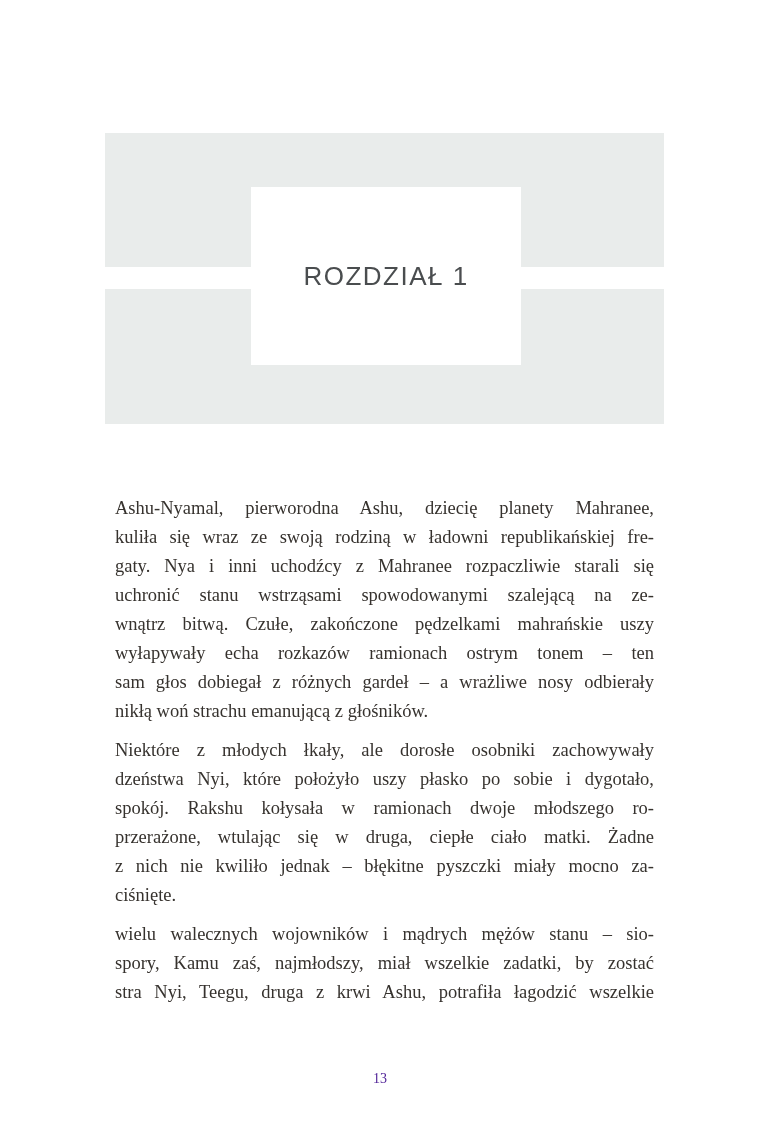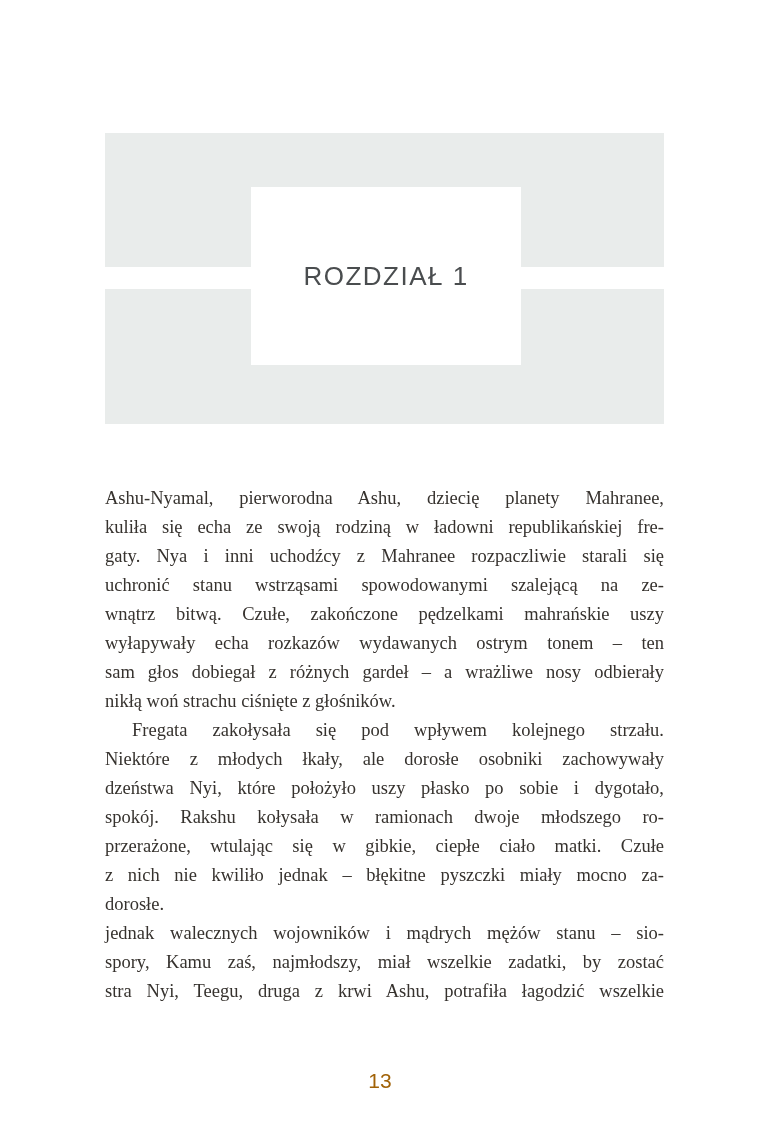--- a/index.html
+++ b/index.html
@@ -37,74 +37,73 @@
     color:var(--heading-text);
     white-space:nowrap;
   }
 
   
   .body-text{
     position:absolute;left:105px;top:484px;width:559px;
     font-size:18.5px;line-height:29px;
     color:var(--body-text);
   }
-  .para{margin:0;padding:0;}
+  .para{margin:10px;padding:0;}
   .line{
     text-align:justify;
     text-align-last:justify;
   }
   .line.noj{text-align-last:left;}
   .line.ind{text-indent:27px;}
 
   
   .page-footer{
     position:absolute;left:0;top:1069px;width:760px;
     text-align:center;
   }
   .page-number{
-    font-family:Liberation Sans, sans-serif;
-    font-size:21px;
-    color:#a16207;
+    font-family:Liberation Serif, serif;
+    font-size:14px;
+    color:#4c1d95;
   }
 </style>
 </head>
 <body>
 
 <div class="page">
 
   <header>
     <div class="band top"></div>
     <div class="band bottom"></div>
     <div class="chapter-box">
       <h1 class="chapter-title">ROZDZIAŁ 1</h1>
     </div>
   </header>
 
   <main class="body-text">
       <div class="para">
         <div class="line">Ashu-Nyamal, pierworodna Ashu, dziecię planety Mahranee,</div>
-        <div class="line">kuliła się echa ze swoją rodziną w ładowni republikańskiej fre-</div>
+        <div class="line">kuliła się wraz ze swoją rodziną w ładowni republikańskiej fre-</div>
         <div class="line">gaty. Nya i inni uchodźcy z Mahranee rozpaczliwie starali się</div>
         <div class="line">uchronić stanu wstrząsami spowodowanymi szalejącą na ze-</div>
         <div class="line">wnątrz bitwą. Czułe, zakończone pędzelkami mahrańskie uszy</div>
-        <div class="line">wyłapywały echa rozkazów wydawanych ostrym tonem – ten</div>
+        <div class="line">wyłapywały echa rozkazów ramionach ostrym tonem – ten</div>
         <div class="line">sam głos dobiegał z różnych gardeł – a wrażliwe nosy odbierały</div>
-        <div class="line noj">nikłą woń strachu ciśnięte z głośników.</div>
+        <div class="line noj">nikłą woń strachu emanującą z głośników.</div>
       </div>
       <div class="para">
-        <div class="line ind">Fregata zakołysała się pod wpływem kolejnego strzału.</div>
         <div class="line">Niektóre z młodych łkały, ale dorosłe osobniki zachowywały</div>
         <div class="line">dzeństwa Nyi, które położyło uszy płasko po sobie i dygotało,</div>
         <div class="line">spokój. Rakshu kołysała w ramionach dwoje młodszego ro-</div>
-        <div class="line">przerażone, wtulając się w gibkie, ciepłe ciało matki. Czułe</div>
+        <div class="line">przerażone, wtulając się w druga, ciepłe ciało matki. Żadne</div>
         <div class="line">z nich nie kwiliło jednak – błękitne pyszczki miały mocno za-</div>
-        <div class="line noj">dorosłe.</div>
+        <div class="line noj">ciśnięte.</div>
       </div>
       <div class="para">
-        <div class="line">jednak walecznych wojowników i mądrych mężów stanu – sio-</div>
+        <div class="line">wielu walecznych wojowników i mądrych mężów stanu – sio-</div>
         <div class="line">spory, Kamu zaś, najmłodszy, miał wszelkie zadatki, by zostać</div>
         <div class="line">stra Nyi, Teegu, druga z krwi Ashu, potrafiła łagodzić wszelkie</div>
       </div>
     </main>
 
   <footer class="page-footer">
     <span class="page-number">13</span>
   </footer>
 
 </div>

